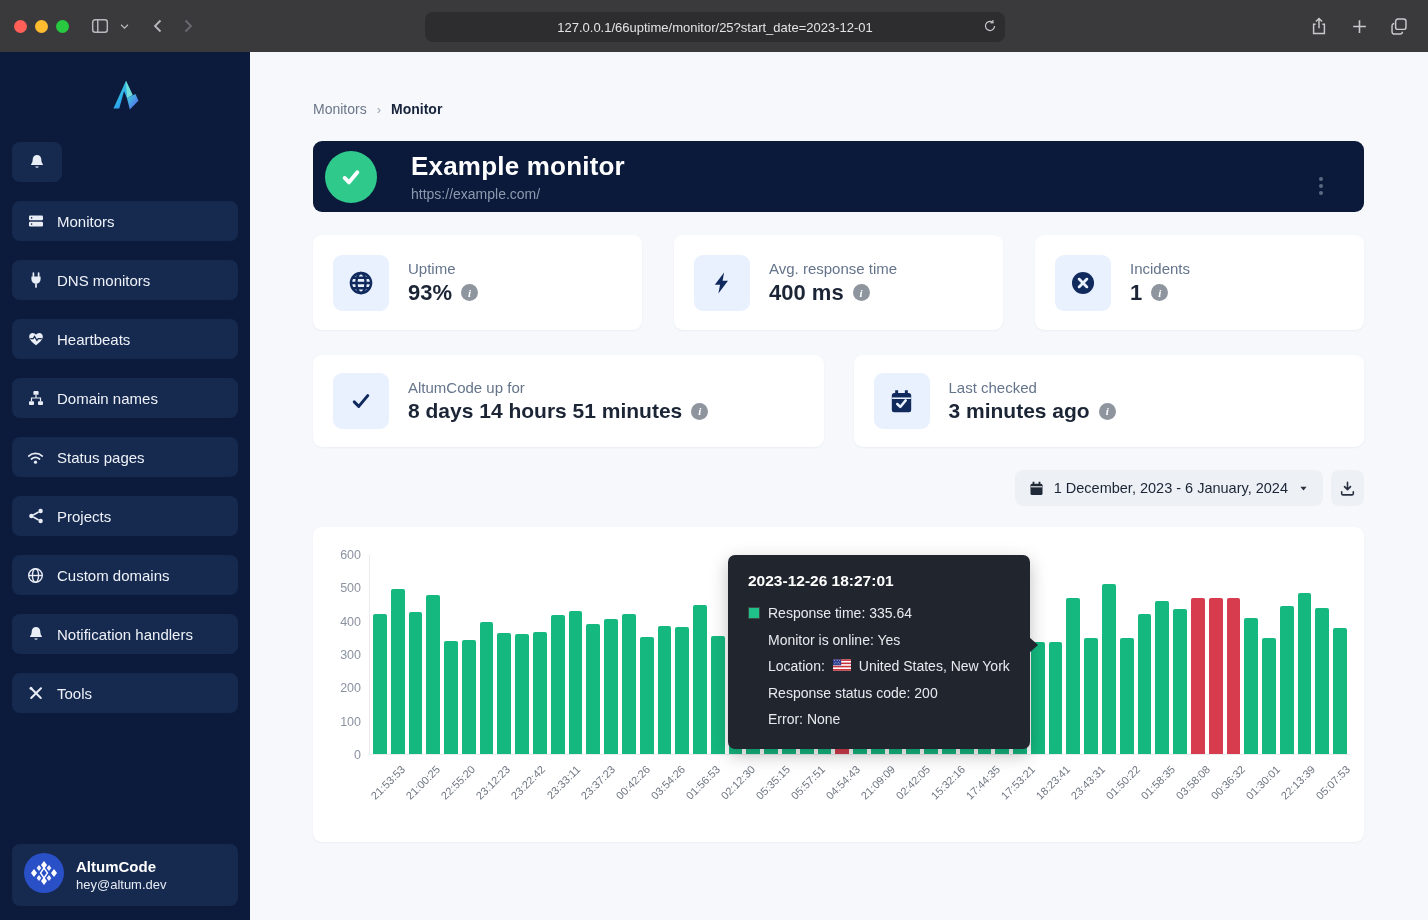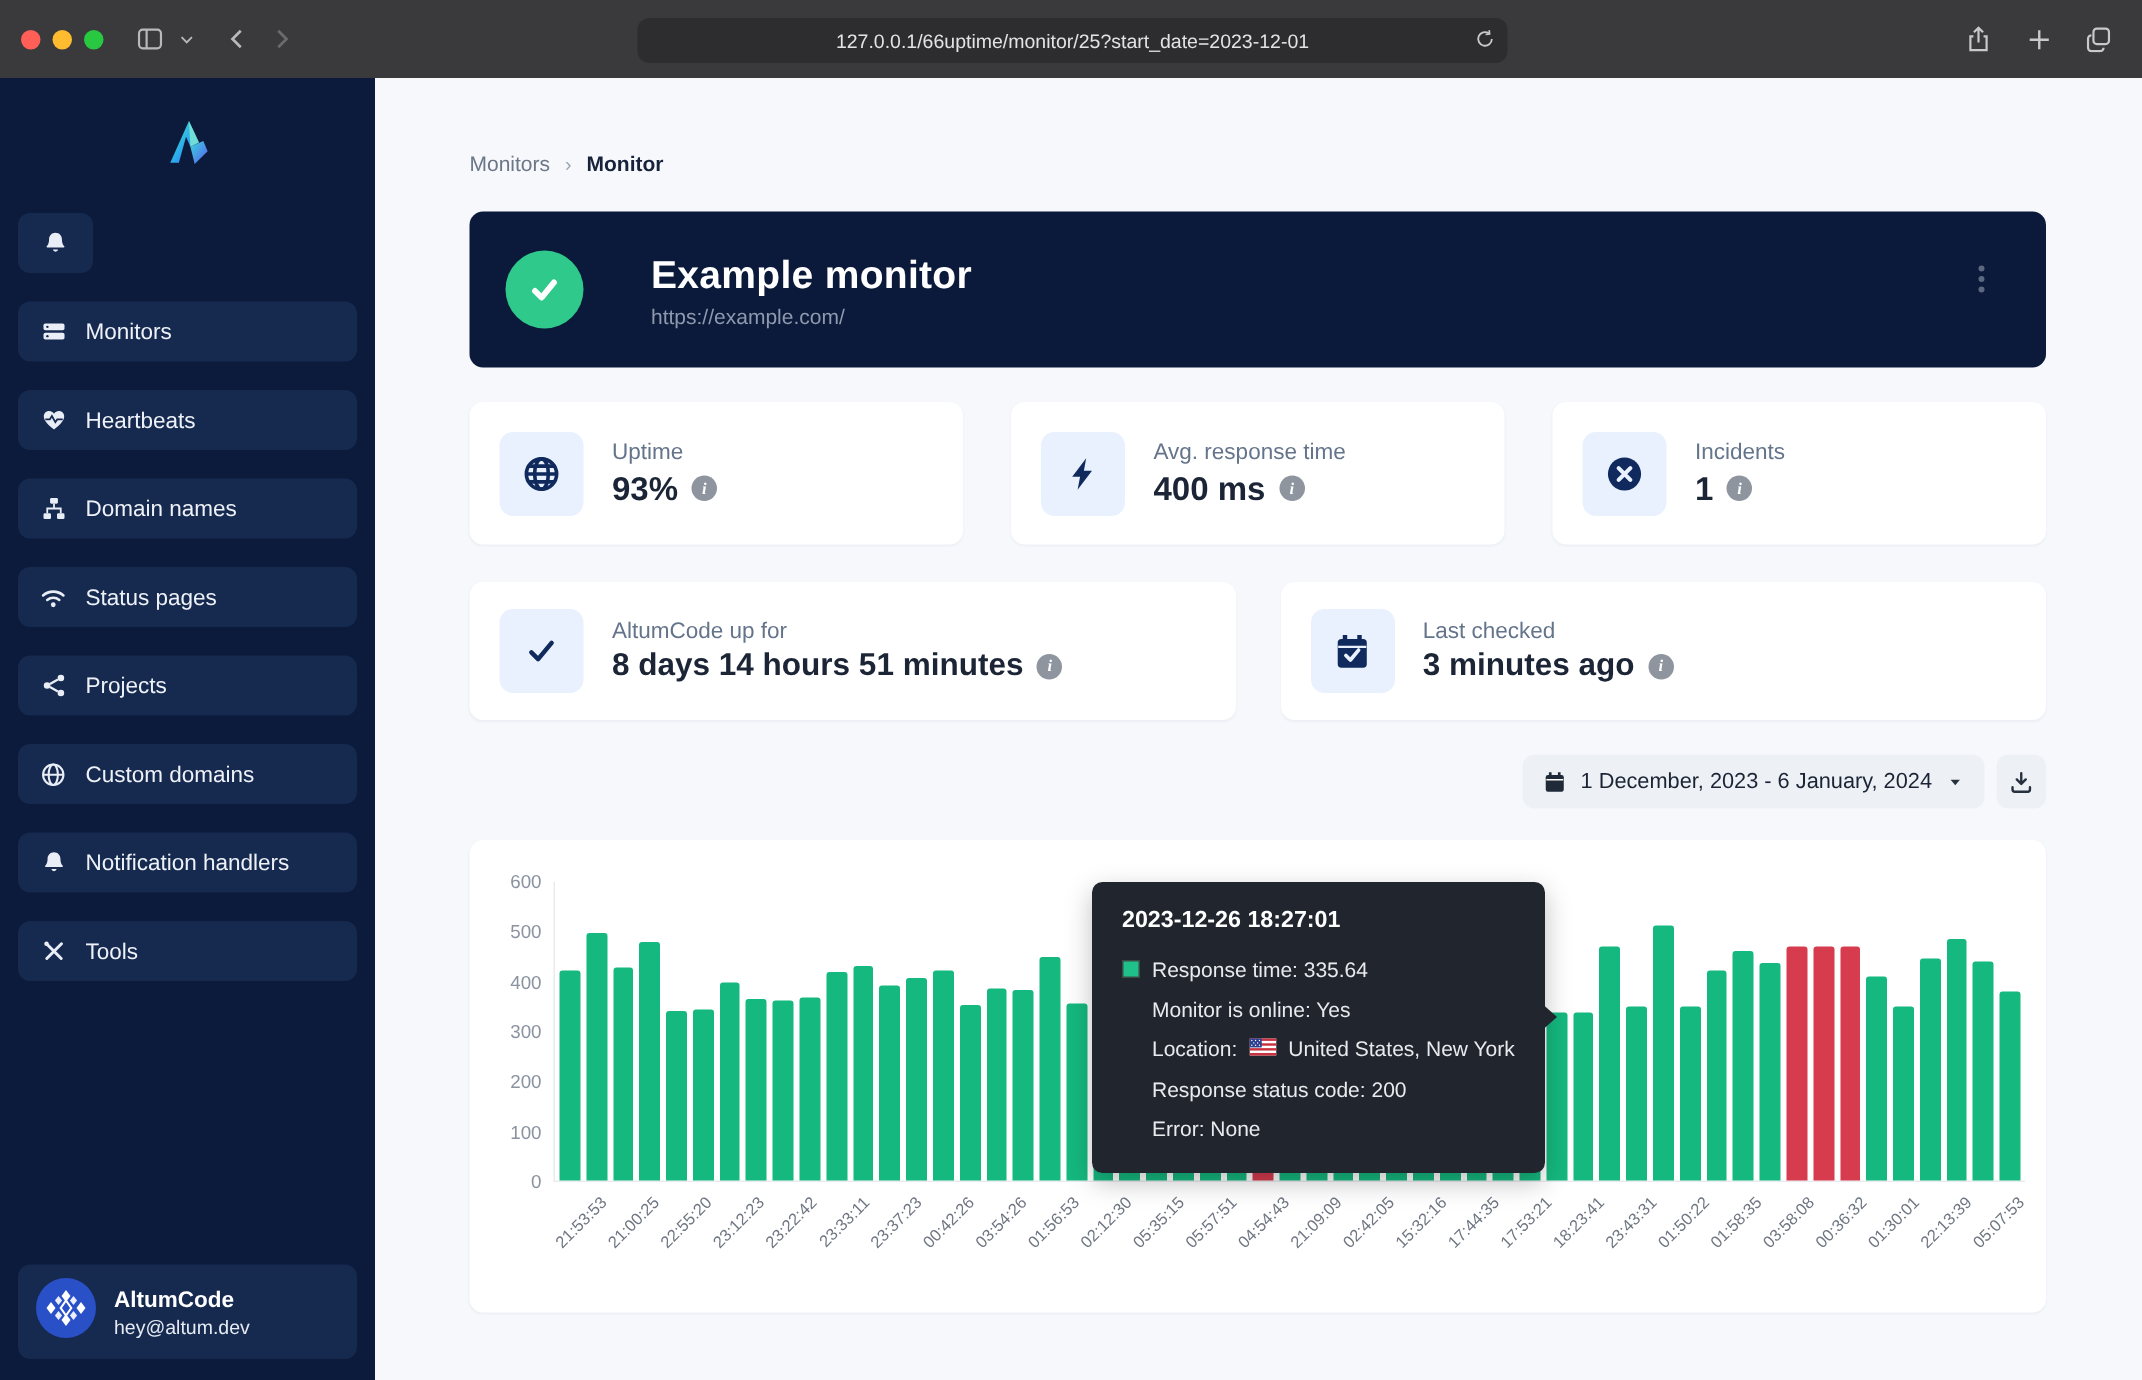--- a/index.html
+++ b/index.html
@@ -37,22 +37,22 @@
 
   .main { flex:1; padding:0 64px 0 63px; overflow:hidden; }
 
   
   .breadcrumb { margin-top:49px; display:flex; align-items:center; gap:10px; font-size:14px; }
   .crumb-parent { color:#6b7687; cursor:pointer; }
   .crumb-sep { color:#9aa3b2; font-size:13px; }
   .crumb-current { color:#17233b; font-weight:700; }
 
   
-  .monitor-card { margin-top:24px; height:104px; background:#0b1a3a; border-radius:9px; display:flex; align-items:center;
-                  padding:0 24px; position:relative;gap:11px; }
+  .monitor-card { margin-top:24px; height:71px; background:#0b1a3a; border-radius:9px; display:flex; align-items:center;
+                  padding:0 12px; position:relative; }
   .status-circle { width:52px; height:52px; border-radius:50%; background:#2fc98c; display:flex; align-items:center; justify-content:center; flex-shrink:0; }
   .monitor-meta { margin-left:34px; }
   .monitor-title { color:#fff; font-size:26px; font-weight:700; letter-spacing:.2px; }
   .monitor-url { color:#8e99ae; font-size:14px; margin-top:4px; }
   .kebab { position:absolute; right:36px; top:36px; width:14px; display:flex; flex-direction:column; gap:3px; align-items:center; cursor:pointer; }
   .kebab i { width:4px; height:4px; border-radius:50%; background:#5b6880; display:block; }
 
   
   .stats-row { display:flex; gap:32px; margin-top:23px; }
   .stats-row.second { gap:30px; margin-top:25px; }
@@ -200,20 +200,30 @@
                 <rect x="1" y="8.8" width="14" height="4.6" rx="1.2"></rect>
                 <circle cx="3.6" cy="4.9" r=".8" fill="#16294f"></circle>
                 <circle cx="3.6" cy="11.1" r=".8" fill="#16294f"></circle>
               </svg>
             </span>
             <span>Monitors</span>
           </div>
           <div class="nav-item">
             <span class="nav-icon">
               <svg width="16" height="16" viewBox="0 0 16 16">
+                <path d="M5.4 1v3.6M10.6 1v3.6" stroke="currentColor" stroke-width="1.7" stroke-linecap="round"></path>
+                <path d="M3.4 4.6h9.2v2.6a4.6 4.6 0 0 1-9.2 0z" fill="currentColor"></path>
+                <path d="M8 12v3" stroke="currentColor" stroke-width="1.7" stroke-linecap="round"></path>
+              </svg>
+            </span>
+            <span>DNS monitors</span>
+          </div>
+          <div class="nav-item">
+            <span class="nav-icon">
+              <svg width="16" height="16" viewBox="0 0 16 16">
                 <path d="M8 14.3C3.3 10.8 1.2 8 1.2 5.5c0-2 1.6-3.5 3.5-3.5C6 2 7.2 2.7 8 3.8 8.8 2.7 10 2 11.3 2c1.9 0 3.5 1.5 3.5 3.5 0 2.5-2.1 5.3-6.8 8.8z" fill="currentColor"></path>
                 <path d="M2.2 7.6h3l1.4-2.2 2.3 4 1.3-1.8h3.6" stroke="#16294f" stroke-width="1.2" fill="none"></path>
               </svg>
             </span>
             <span>Heartbeats</span>
           </div>
           <div class="nav-item">
             <span class="nav-icon">
               <svg width="16" height="16" viewBox="0 0 16 16">
                 <rect x="5.4" y="1" width="5.2" height="3.8" rx=".9" fill="currentColor"></rect>

